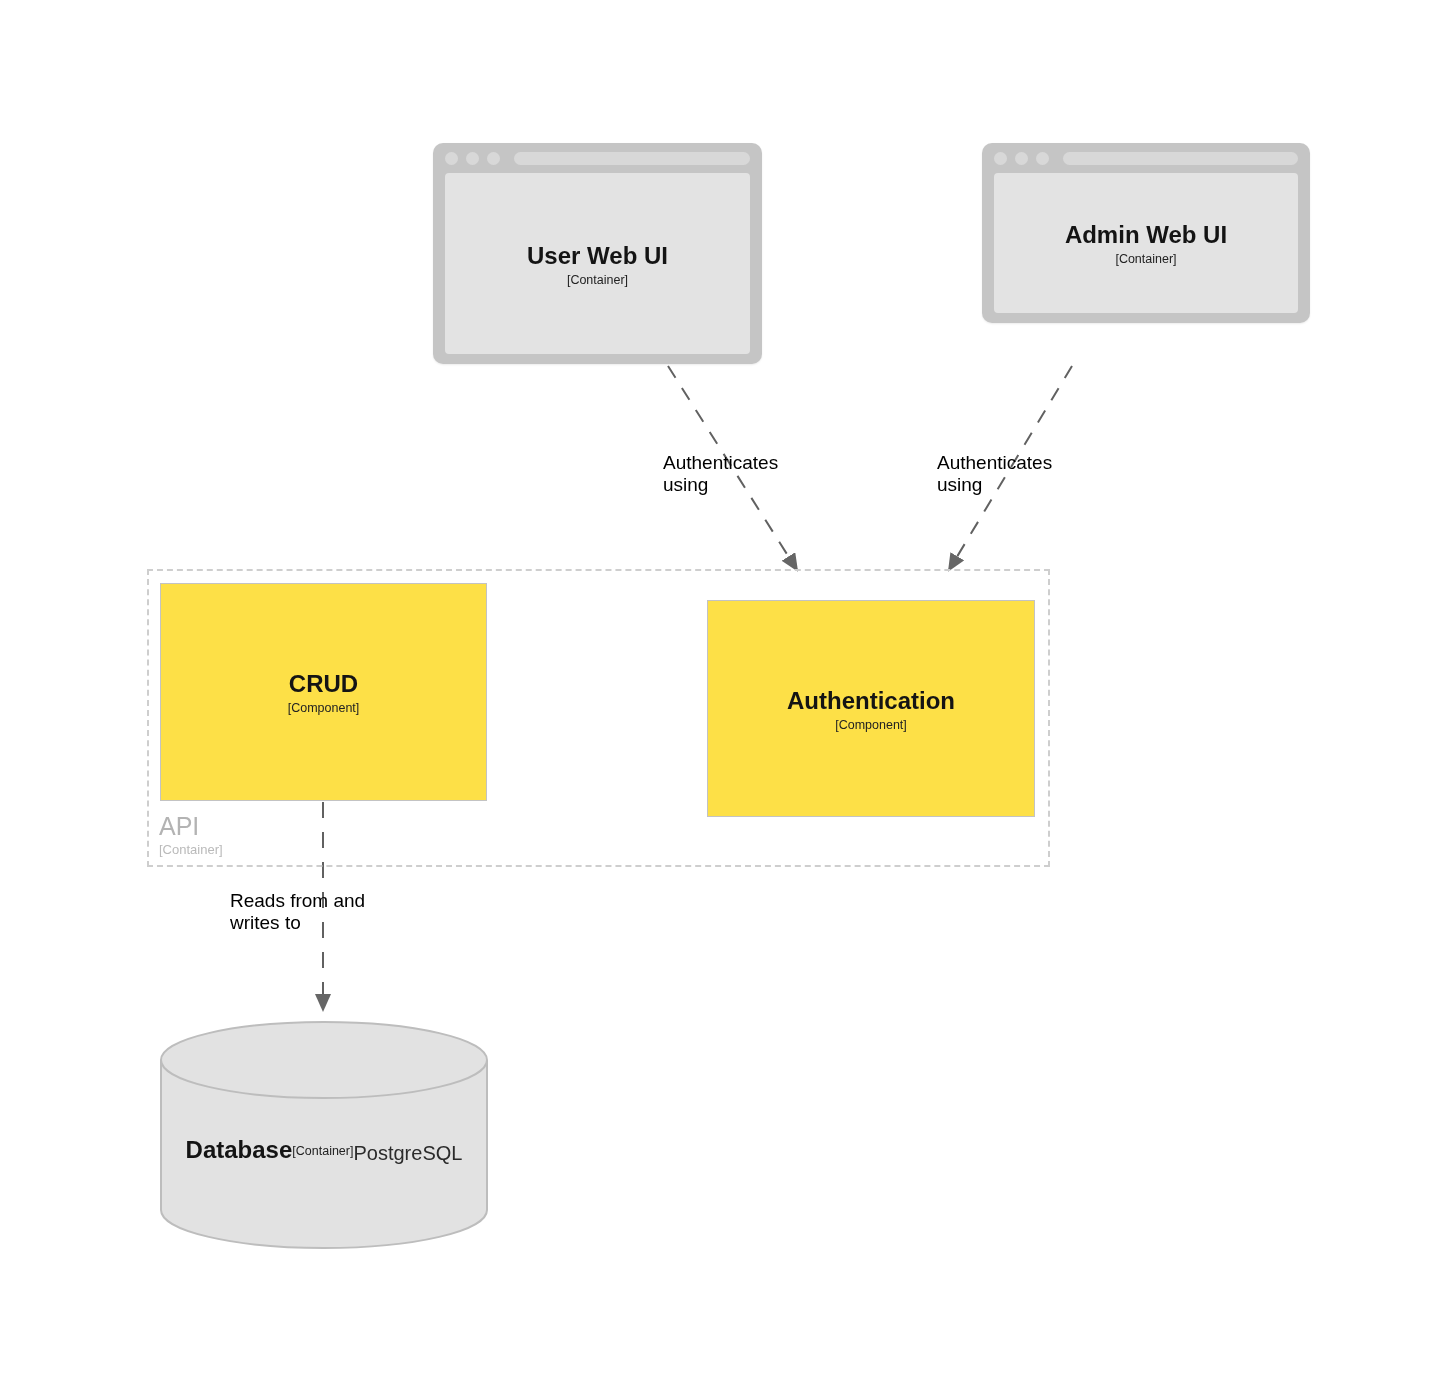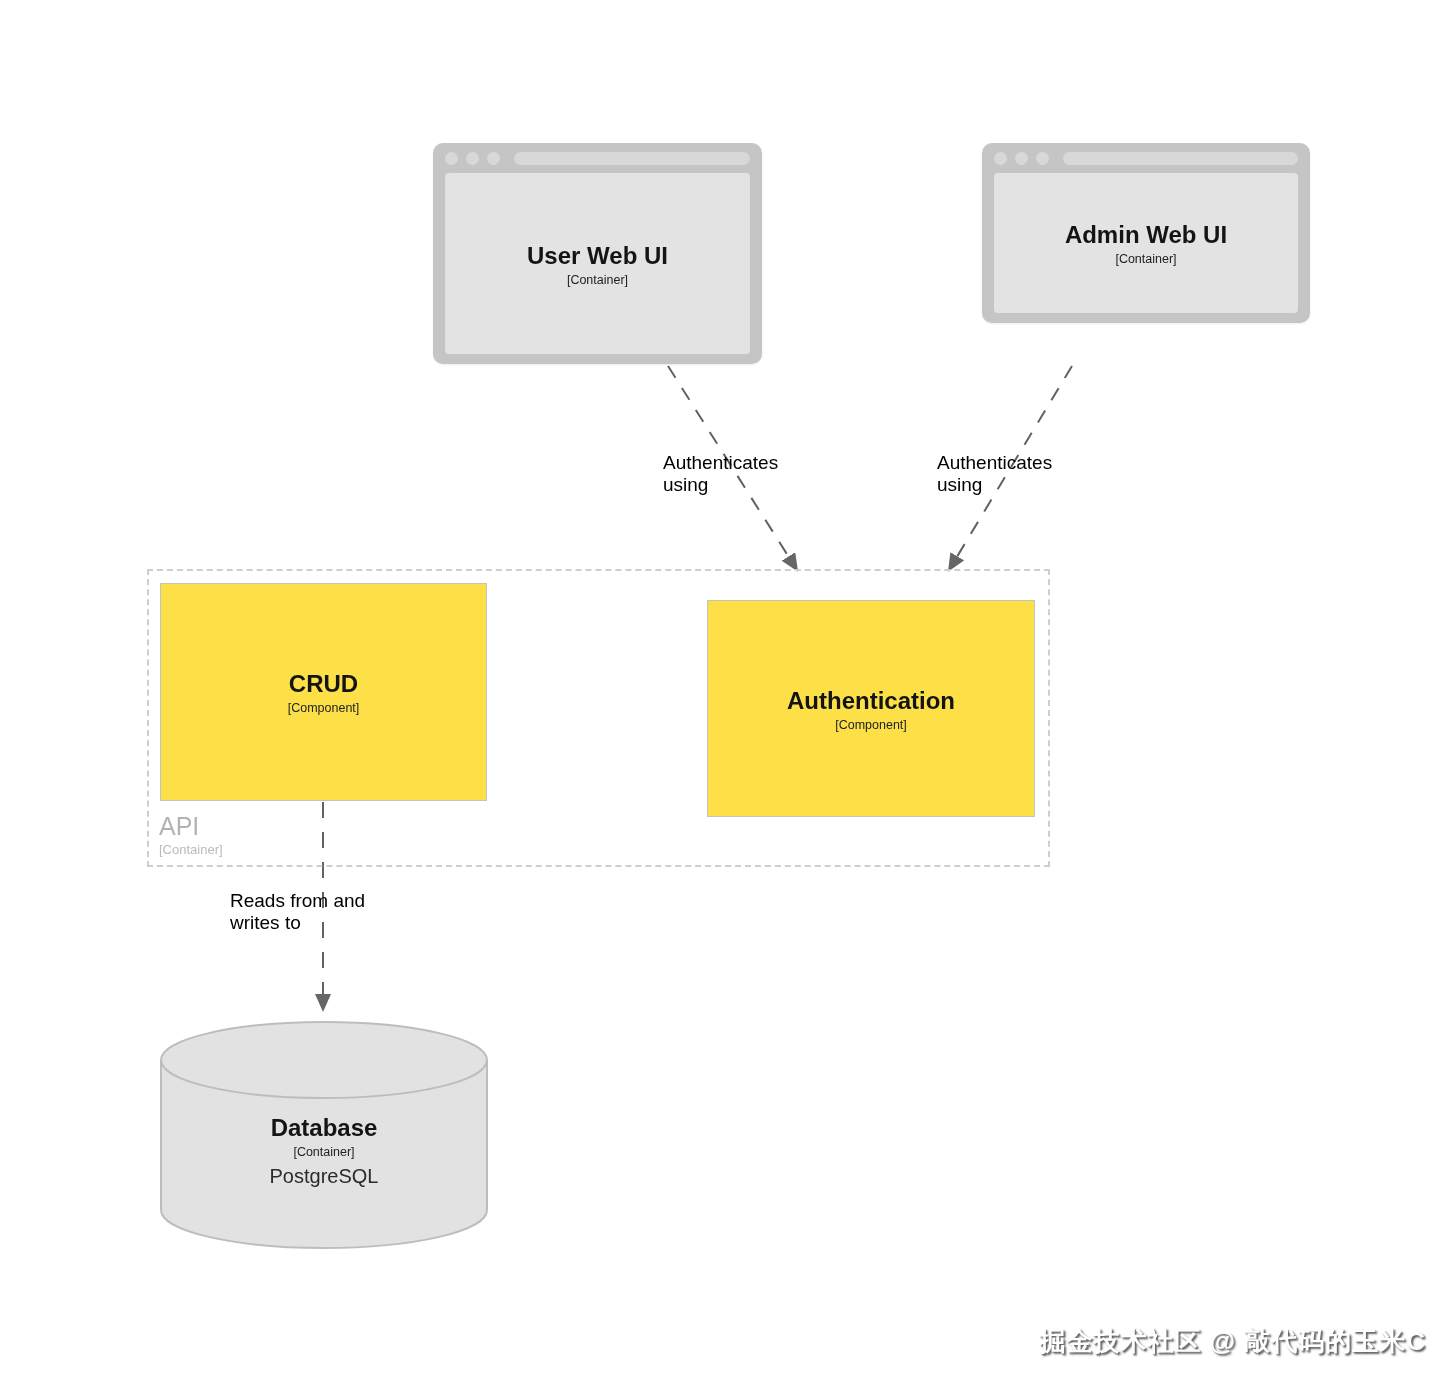--- a/index.html
+++ b/index.html
@@ -40,21 +40,21 @@
   .boundary-sub{font-size:13px;color:#bababa;margin-top:2px;}
   
   #edge-layer{position:absolute;left:0;top:0;pointer-events:none;}
   .edge-label{
     position:absolute;font-size:19px;color:#000000;line-height:1.18;
   }
   
   .db-node{position:absolute;}
   .db-text{
     position:absolute;left:0;top:30px;right:0;bottom:0;
-    display:flex;flex-direction:column;align-items:center;justify-content:center;
+    display:flex;flex-direction:row;align-items:center;justify-content:center;
   }
   
   .watermark{
     position:absolute;font-size:26px;font-weight:700;letter-spacing:1px;color:#ffffff;
     text-shadow:2px 2px 2px rgba(92,92,92,0.95), 1px 1px 1px rgba(120,120,120,0.6);
     white-space:nowrap;
   }
 </style>
 </head>
 <body>
@@ -124,15 +124,14 @@
       <path d="M2,40 L2,190 A163,38 0 0 0 328,190 L328,40" fill="#e2e2e2" stroke="#bdbdbd" stroke-width="2"></path>
       <ellipse cx="165" cy="40" rx="163" ry="38" fill="#e2e2e2" stroke="#bdbdbd" stroke-width="2"></ellipse>
     </svg>
     <div class="db-text">
       <div class="node-title">Database</div>
       <div class="node-sub">[Container]</div>
       <div class="node-tech">PostgreSQL</div>
     </div>
   </div>
 
-  <div class="watermark" style="right:30px;top:1324px;">掘金技术社区 @ 敲代码的玉米C</div>
 
 </div>
 
 </body></html>

